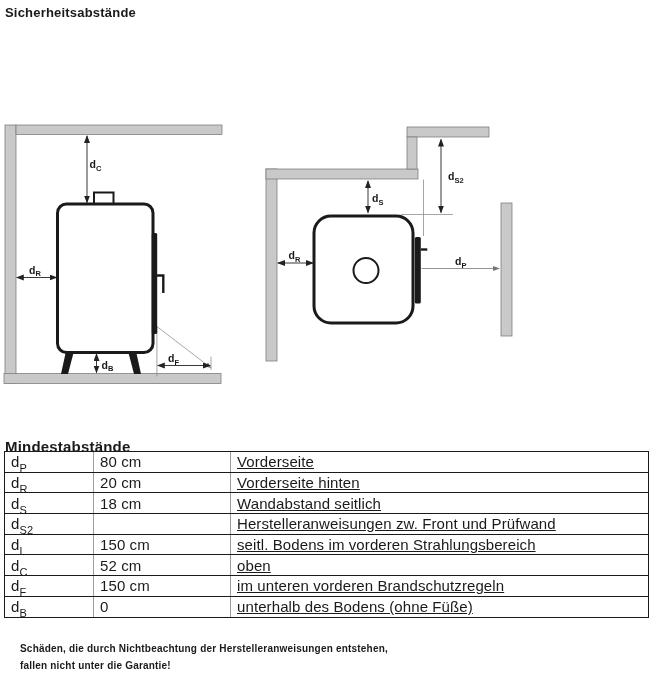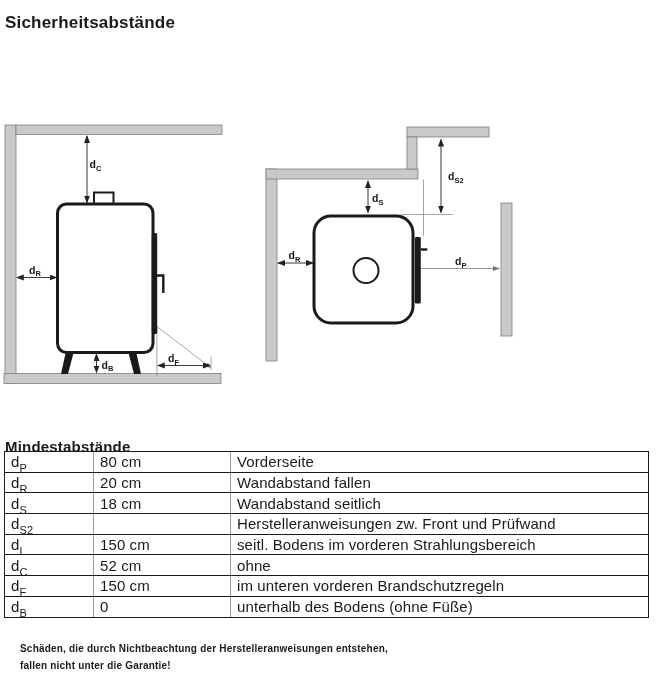--- a/index.html
+++ b/index.html
@@ -7,21 +7,21 @@
     --wall_fill:#c9c9c9; --wall_stroke:#7f7f7f;
     --line_dark:#222222; --line_mid:#777777; --line_light:#8f8f8f;
     --table_grid_h:#1a1a1a; --table_grid_v:#9b9b9b;
   }
   html,body{margin:0;padding:0;background:var(--background);}
   #root{
     position:relative; width:657px; height:674px; overflow:hidden;
     background:var(--background); color:var(--text);
     font-family:"Liberation Sans", sans-serif;
   }
-  .title{position:absolute; left:5px; top:5px; font-size:17px; font-weight:bold; letter-spacing:.2px;margin-top:8px;}
+  .title{position:absolute; left:5px; top:5px; font-size:13px; font-weight:bold; letter-spacing:.2px;}
   .intro{position:absolute; left:5px; top:40px; font-size:15px; line-height:19.5px; letter-spacing:.15px; white-space:nowrap;}
   .h2{position:absolute; left:5px; top:414px; font-size:15px; font-weight:bold; letter-spacing:.2px;margin-top:24px;}
   .diag{position:absolute;}
   .diag-left{left:0; top:118px;}
   .diag-right{left:255px; top:118px;}
 
   .wall{fill:var(--wall_fill); stroke:var(--wall_stroke); stroke-width:.8;}
   .outline{fill:#ffffff; stroke:var(--text);}
   .sw3{stroke-width:3;}
   .solid{fill:var(--text); stroke:none;}
@@ -40,21 +40,21 @@
     font-size:15px; letter-spacing:.1px;
   }
   table.min td{
     height:19.7px; padding:0 2px 0 6px; vertical-align:middle;
     border-top:1px solid var(--table_grid_h);
     border-bottom:1px solid var(--table_grid_h);
     border-left:1px solid var(--table_grid_v);
     overflow:hidden; white-space:nowrap;
   }
   table.min td:first-child{border-left:1px solid var(--table_grid_h);}
-  table.min td:last-child{border-right:1px solid var(--table_grid_h);}
+  table.min td:last-child{border-right:1px solid var(--table_grid_h);text-decoration:underline;}
   table.min sub{font-size:11px; line-height:0; position:relative; bottom:-1px;}
   .warning{position:absolute; left:20px; top:641px; font-size:10px; font-weight:bold; line-height:16.5px; letter-spacing:.2px; white-space:nowrap;}
 </style>
 </head>
 <body>
 
 <div id="root">
 
   <div class="title">Sicherheitsabstände</div>
 
@@ -141,41 +141,41 @@
       </colgroup>
     <tbody>
       <tr>
         <td><span>d</span><sub>P</sub></td>
         <td>80 cm</td>
         <td>Vorderseite</td>
       </tr>
       <tr>
         <td><span>d</span><sub>R</sub></td>
         <td>20 cm</td>
-        <td>Wandabstand fallen</td>
+        <td>Vorderseite hinten</td>
       </tr>
       <tr>
         <td><span>d</span><sub>S</sub></td>
         <td>18 cm</td>
         <td>Wandabstand seitlich</td>
       </tr>
       <tr>
         <td><span>d</span><sub>S2</sub></td>
         <td></td>
         <td>Herstelleranweisungen zw. Front und Prüfwand</td>
       </tr>
       <tr>
         <td><span>d</span><sub>L</sub></td>
         <td>150 cm</td>
         <td>seitl. Bodens im vorderen Strahlungsbereich</td>
       </tr>
       <tr>
         <td><span>d</span><sub>C</sub></td>
         <td>52 cm</td>
-        <td>ohne</td>
+        <td>oben</td>
       </tr>
       <tr>
         <td><span>d</span><sub>F</sub></td>
         <td>150 cm</td>
         <td>im unteren vorderen Brandschutzregeln</td>
       </tr>
       <tr>
         <td><span>d</span><sub>B</sub></td>
         <td>0</td>
         <td>unterhalb des Bodens (ohne Füße)</td>

